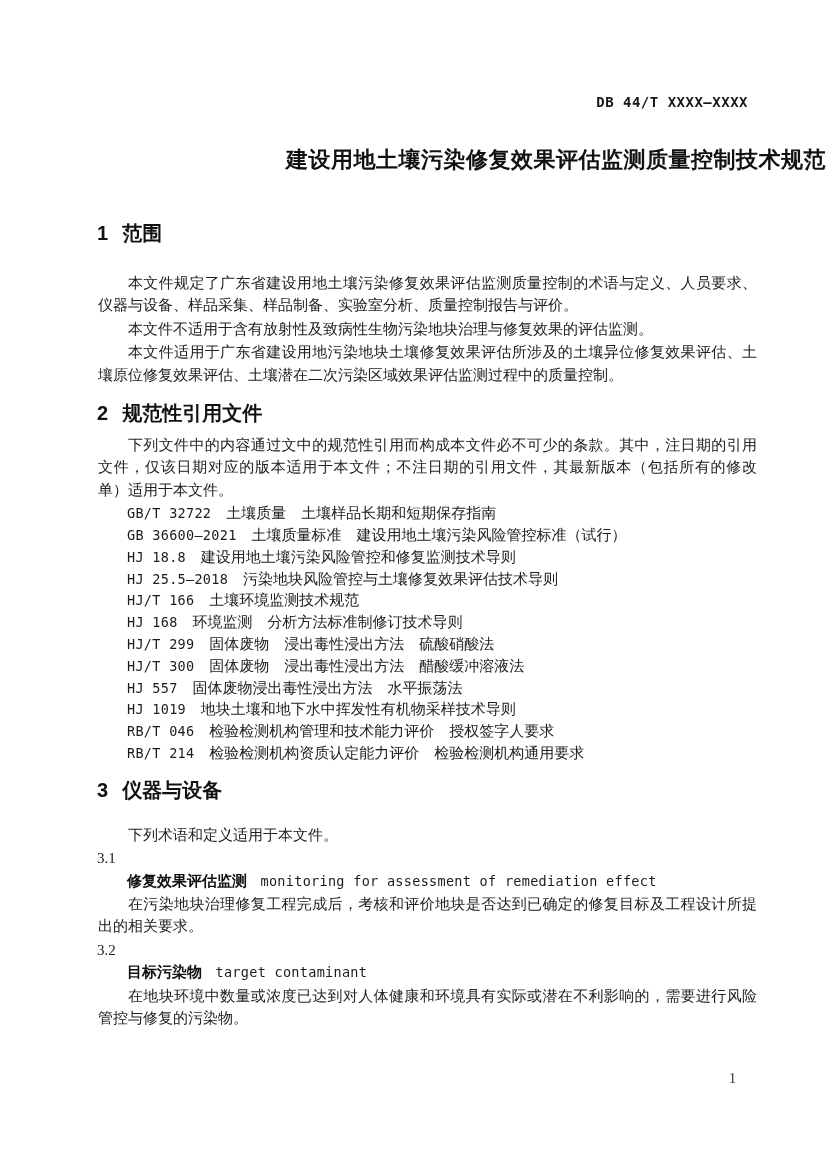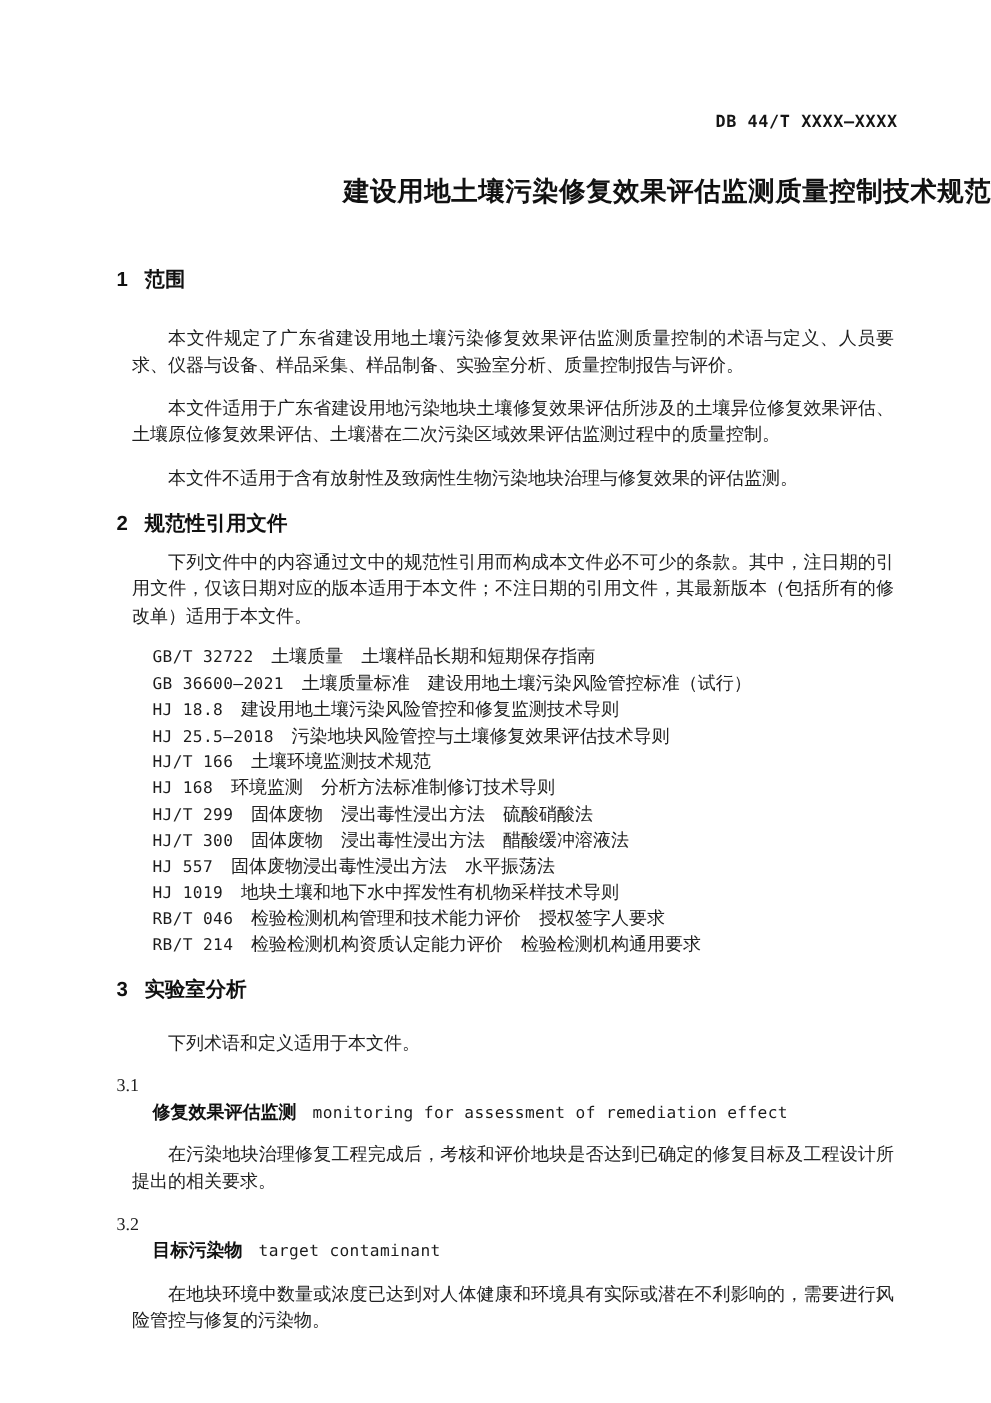--- a/index.html
+++ b/index.html
@@ -21,28 +21,28 @@
     text-align:right;
     font-family:"Liberation Sans","DejaVu Sans",sans-serif;
     font-size:22px;font-weight:700;color:#111;letter-spacing:.5px;
   }
   .content{
     position:absolute;top:225px;left:97px;width:661px;
     font-size:15px;line-height:22.4px;text-align:justify;
   }
   .sec-heading{
     font-family:"Liberation Sans","DejaVu Sans",sans-serif;
-    font-size:17px;font-weight:700;color:#111;line-height:16px;
+    font-size:20px;font-weight:700;color:#111;line-height:16px;
     text-align:left;
   }
   .sec-1{margin:0 0 31px 0;}
   .sec-2{margin:19px 0 13px 0;}
   .sec-3{margin:17px 0 26px 0;}
   .sec-num{margin-right:14px;}
-  p.body-para{margin:13px;text-indent:2em;}
+  p.body-para{margin:1px;text-indent:2em;}
   .refs{margin:2px;}
   .ref-line{margin-left:28px;line-height:21.8px;}
   .mono{font-family:"DejaVu Sans Mono","Liberation Mono",monospace;font-size:13.5px;}
   .ref-code{margin-right:1.1em;letter-spacing:.3px;color:#1c1c1c;}
   .term-num{line-height:22.4px;}
   .term-line{text-indent:2em;line-height:22.4px;}
   .term-zh{
     font-family:"Liberation Sans","DejaVu Sans",sans-serif;
     font-weight:700;color:#111;
   }
@@ -60,22 +60,22 @@
   <div class="doc-number">DB 44/T XXXX—XXXX</div>
 
   <h1 class="doc-title">建设用地土壤污染修复效果评估监测质量控制技术规范</h1>
 
   <div class="content">
 
     <div class="sec-heading sec-1">
       <span class="sec-num">1</span><span>范围</span>
     </div>
     <p class="body-para">本文件规定了广东省建设用地土壤污染修复效果评估监测质量控制的术语与定义、人员要求、仪器与设备、样品采集、样品制备、实验室分析、质量控制报告与评价。</p>
+    <p class="body-para">本文件不适用于含有放射性及致病性生物污染地块治理与修复效果的评估监测。</p>
     <p class="body-para">本文件适用于广东省建设用地污染地块土壤修复效果评估所涉及的土壤异位修复效果评估、土壤原位修复效果评估、土壤潜在二次污染区域效果评估监测过程中的质量控制。</p>
-    <p class="body-para">本文件不适用于含有放射性及致病性生物污染地块治理与修复效果的评估监测。</p>
 
     <div class="sec-heading sec-2">
       <span class="sec-num">2</span><span>规范性引用文件</span>
     </div>
     <p class="body-para">下列文件中的内容通过文中的规范性引用而构成本文件必不可少的条款。其中，注日期的引用文件，仅该日期对应的版本适用于本文件；不注日期的引用文件，其最新版本（包括所有的修改单）适用于本文件。</p>
 
     <div class="refs">
       <div class="ref-line"><span class="mono ref-code">GB/T 32722</span><span>土壤质量　土壤样品长期和短期保存指南</span></div>
       <div class="ref-line"><span class="mono ref-code">GB 36600—2021</span><span>土壤质量标准　建设用地土壤污染风险管控标准（试行）</span></div>
       <div class="ref-line"><span class="mono ref-code">HJ 18.8</span><span>建设用地土壤污染风险管控和修复监测技术导则</span></div>
@@ -84,21 +84,21 @@
       <div class="ref-line"><span class="mono ref-code">HJ 168</span><span>环境监测　分析方法标准制修订技术导则</span></div>
       <div class="ref-line"><span class="mono ref-code">HJ/T 299</span><span>固体废物　浸出毒性浸出方法　硫酸硝酸法</span></div>
       <div class="ref-line"><span class="mono ref-code">HJ/T 300</span><span>固体废物　浸出毒性浸出方法　醋酸缓冲溶液法</span></div>
       <div class="ref-line"><span class="mono ref-code">HJ 557</span><span>固体废物浸出毒性浸出方法　水平振荡法</span></div>
       <div class="ref-line"><span class="mono ref-code">HJ 1019</span><span>地块土壤和地下水中挥发性有机物采样技术导则</span></div>
       <div class="ref-line"><span class="mono ref-code">RB/T 046</span><span>检验检测机构管理和技术能力评价　授权签字人要求</span></div>
       <div class="ref-line"><span class="mono ref-code">RB/T 214</span><span>检验检测机构资质认定能力评价　检验检测机构通用要求</span></div>
     </div>
 
     <div class="sec-heading sec-3">
-      <span class="sec-num">3</span><span>实验室分析</span>
+      <span class="sec-num">3</span><span>仪器与设备</span>
     </div>
     <p class="body-para">下列术语和定义适用于本文件。</p>
 
     <div>
       <div class="term-num">3.1</div>
       <div class="term-line">
         <span class="term-zh">修复效果评估监测</span><span class="mono term-en">monitoring for assessment of remediation effect</span>
       </div>
       <p class="body-para">在污染地块治理修复工程完成后，考核和评价地块是否达到已确定的修复目标及工程设计所提出的相关要求。</p>
     </div>

